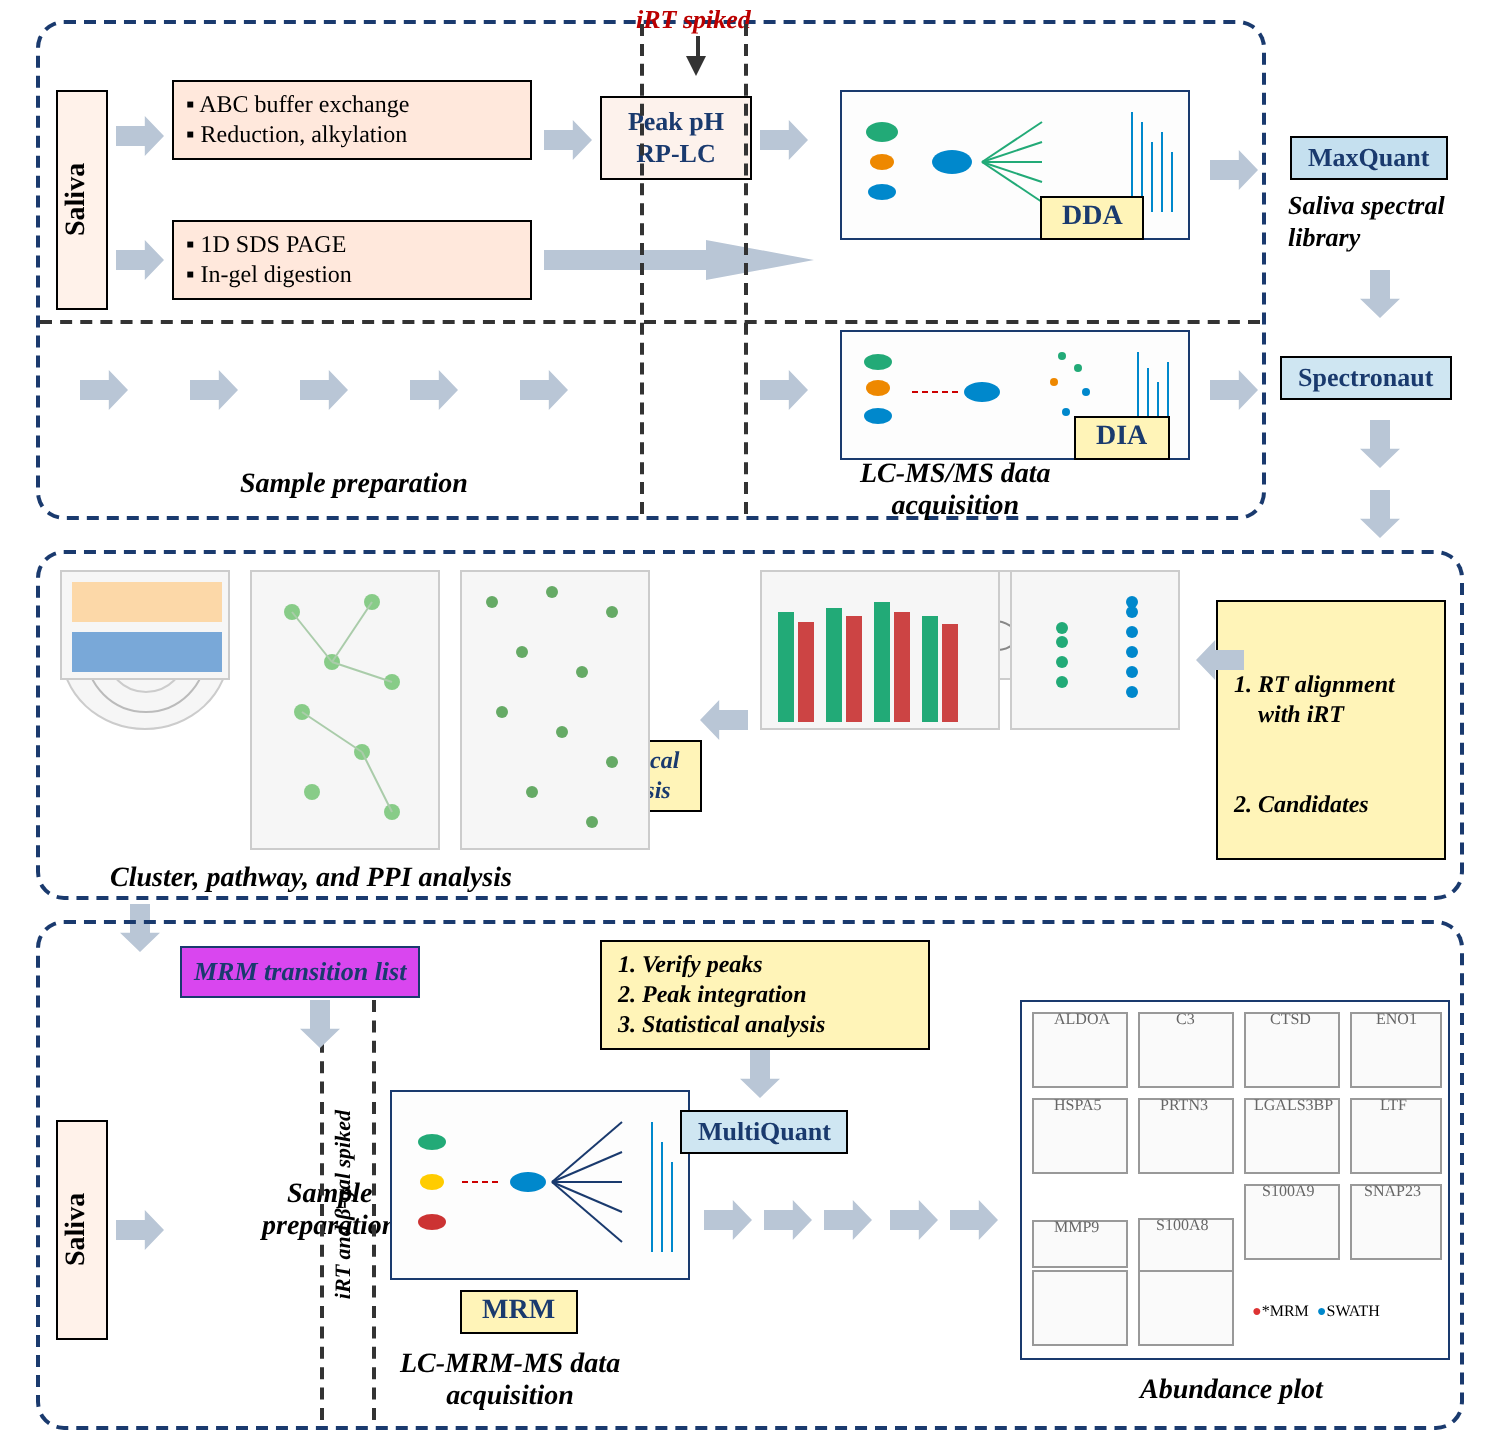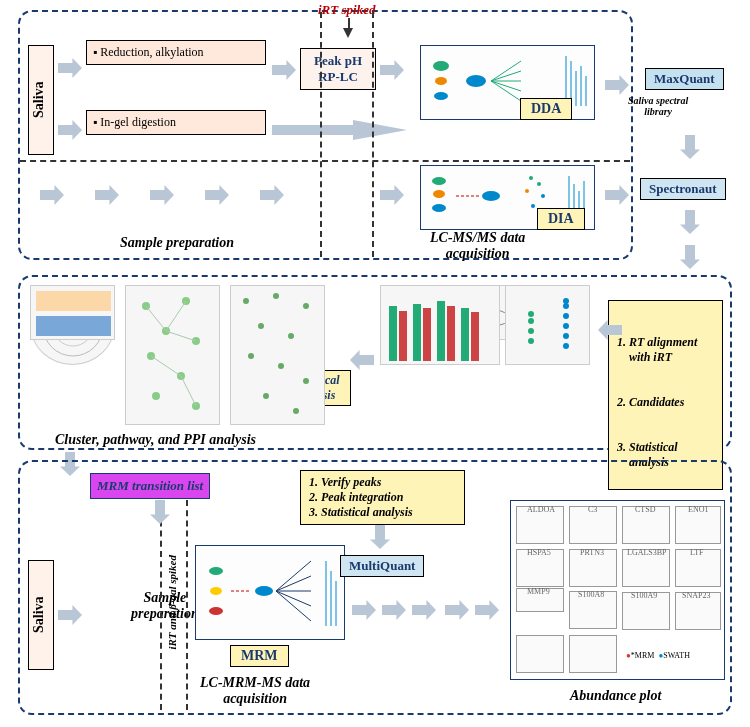--- a/index.html
+++ b/index.html
@@ -160,31 +160,33 @@
 
 <div class="italic" style="position:absolute; left:318px; top:2px; font-size:13px; color:#b00;">iRT spiked</div>
 <div class="thin-line-v" style="left:348px; top:18px; height:12px;"></div>
 <div class="thin-arrow-down" style="left:343px; top:28px;"></div>
 
 <div class="saliva-tab" style="left:28px; top:45px; height:110px;"><span>Saliva</span></div>
 
 <div class="arrow-big" style="left:58px; top:58px;"></div>
 <div class="box" style="left:86px; top:40px; width:180px;">
   <ul>
+    <li>ABC buffer exchange</li>
     <li>Reduction, alkylation</li>
   </ul>
 </div>
 <div class="arrow-big" style="left:272px; top:60px;"></div>
 <div class="hplc" style="left:300px; top:48px; width:76px; white-space:pre;">Peak pH
 RP-LC</div>
 <div class="arrow-big" style="left:380px; top:60px;"></div>
 
 <div class="arrow-big" style="left:58px; top:120px;"></div>
 <div class="box" style="left:86px; top:110px; width:180px;">
   <ul>
+    <li>1D SDS PAGE</li>
     <li>In-gel digestion</li>
   </ul>
 </div>
 <div class="arrow-big" style="left:272px; top:120px; width:135px;"></div>
 
 <div class="ms-box" style="left:420px; top:45px;">
   <svg width="175" height="75">
     <ellipse cx="20" cy="20" rx="8" ry="5" fill="#2a7"></ellipse>
     <ellipse cx="20" cy="35" rx="6" ry="4" fill="#e80"></ellipse>
     <ellipse cx="20" cy="50" rx="7" ry="4" fill="#08c"></ellipse>
@@ -239,35 +241,33 @@
   </svg>
 </div>
 <div class="ms-label" style="left:525px; top:208px;margin-left:12px;">DIA</div>
 <div class="arrow-big" style="left:605px; top:185px;"></div>
 
 <div class="section-label" style="left:120px; top:235px;">Sample preparation</div>
 <div class="section-label" style="left:430px; top:230px; white-space:pre; text-align:center;">LC-MS/MS data
 acquisition</div>
 
 <div class="sw-label maxquant" style="left:645px; top:68px;">MaxQuant</div>
-<div class="italic" style="position:absolute; left:628px; top:95px; font-size:10px; white-space:pre; text-align:center;">Saliva spectral
+<div class="italic" style="position:absolute; left:644px; top:95px; font-size:13px; white-space:pre; text-align:left;">Saliva spectral
 library</div>
 <div class="arrow-big-down" style="left:680px; top:135px;"></div>
 <div class="sw-label spectronaut" style="left:640px; top:178px;">Spectronaut</div>
 <div class="arrow-big-down" style="left:680px; top:210px;"></div>
 <div class="arrow-big-down" style="left:680px; top:245px;"></div>
 
 <div class="panel panel-mid"></div>
 
 <div class="steps-box" style="left:608px; top:300px; width:115px; white-space:pre;">
   <div>1. RT alignment
     with iRT</div>
   <div>2. Candidates</div>
-  <div>3. Statistical
-    analysis</div>
 </div>
 
 <div style="position:absolute; left:380px; top:285px; width:215px; height:145px;">
   <div class="plot-ph" style="left:0; top:0; width:70px; height:55px;">
     <svg width="70" height="55">
         <g stroke="#c44">
       <line x1="5" y1="50" x2="20" y2="5"></line>
           <line x1="15" y1="50" x2="30" y2="5"></line>
       <line x1="25" y1="50" x2="40" y2="5"></line>
           <line x1="35" y1="50" x2="50" y2="5"></line>
@@ -455,24 +455,24 @@
   <div class="mini-square" style="left:58px; top:48px; width:48px; height:38px;">
       <span class="tiny-text" style="left:10px;top:-2px;">PRTN3</span>
     </div>
   <div class="mini-square" style="left:111px; top:48px; width:48px; height:38px;">
       <span class="tiny-text" style="left:4px;top:-2px;">LGALS3BP</span>
     </div>
   <div class="mini-square" style="left:164px; top:48px; width:46px; height:38px;">
       <span class="tiny-text" style="left:14px;top:-2px;">LTF</span>
     </div>
 
-  <div class="mini-square" style="left:5px; top:87px; width:48px; height:24px;">
+  <div class="mini-square" style="left:5px; top:109px; width:48px; height:24px;">
       <span class="tiny-text" style="left:10px;top:-2px;">MMP9</span>
     </div>
-  <div class="mini-square" style="left:58px; top:90px; width:48px; height:38px;text-align:right;">
+  <div class="mini-square" style="left:58px; top:108px; width:48px; height:38px;text-align:right;">
       <span class="tiny-text" style="left:8px;top:-2px;">S100A8</span>
     </div>
   <div class="mini-square" style="left:111px; top:91px; width:48px; height:38px;">
       <span class="tiny-text" style="left:8px;top:-2px;">S100A9</span>
     </div>
   <div class="mini-square" style="left:164px; top:91px; width:46px; height:38px;">
       <span class="tiny-text" style="left:6px;top:-2px;">SNAP23</span>
     </div>
 
   <div class="mini-square" style="left:5px; top:134px; width:48px; height:38px;"></div>

